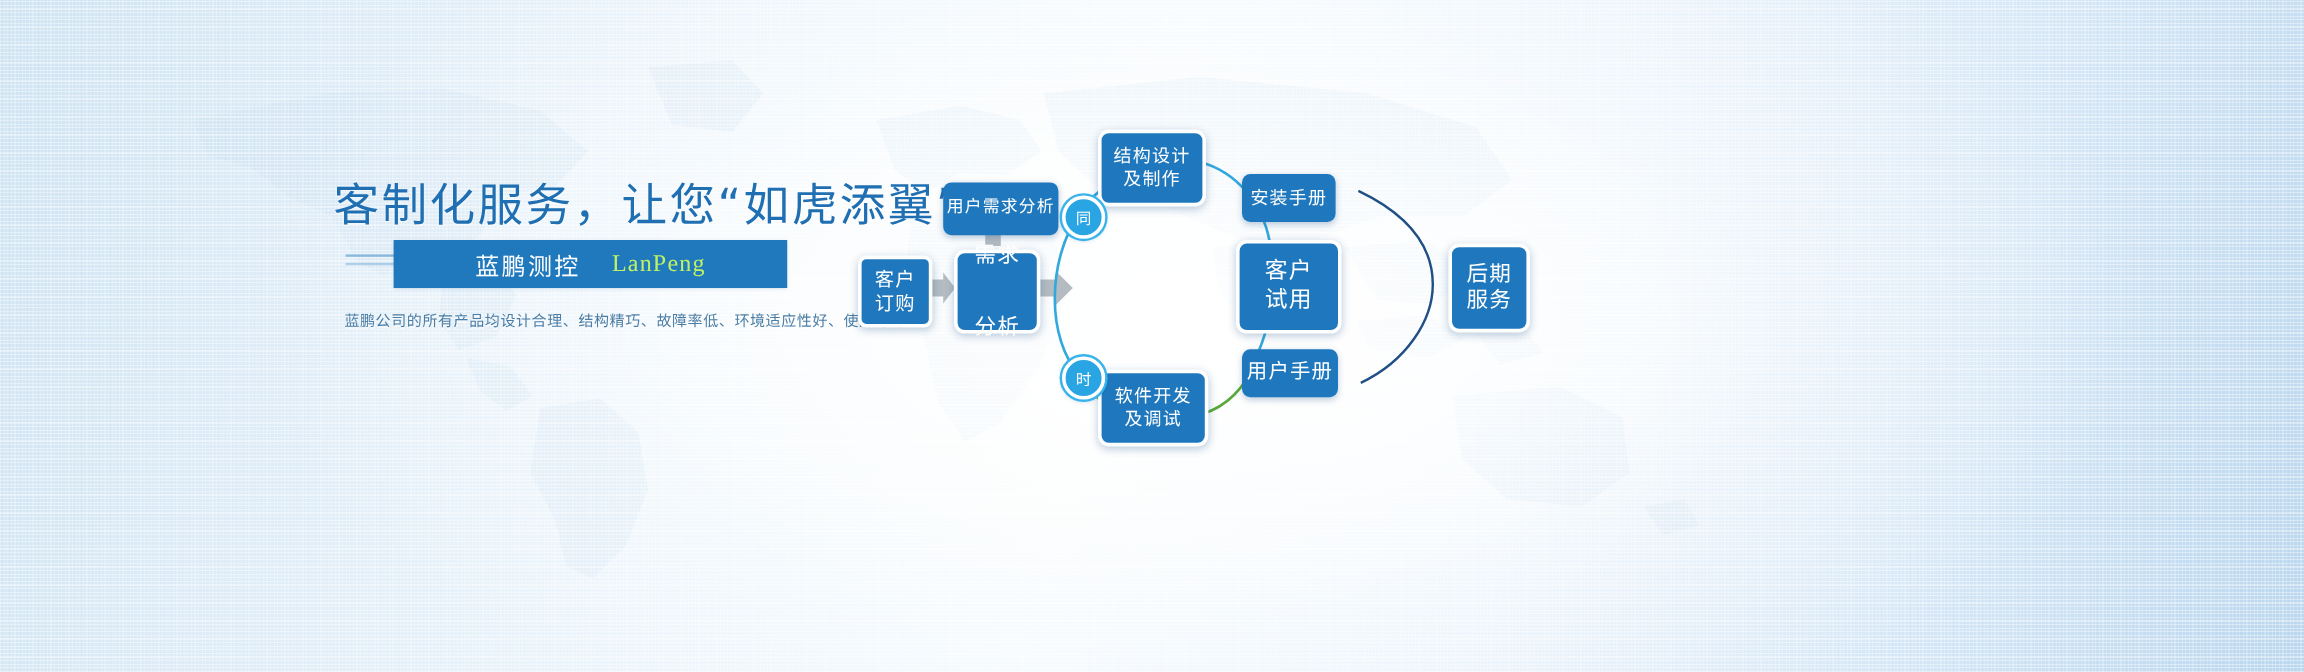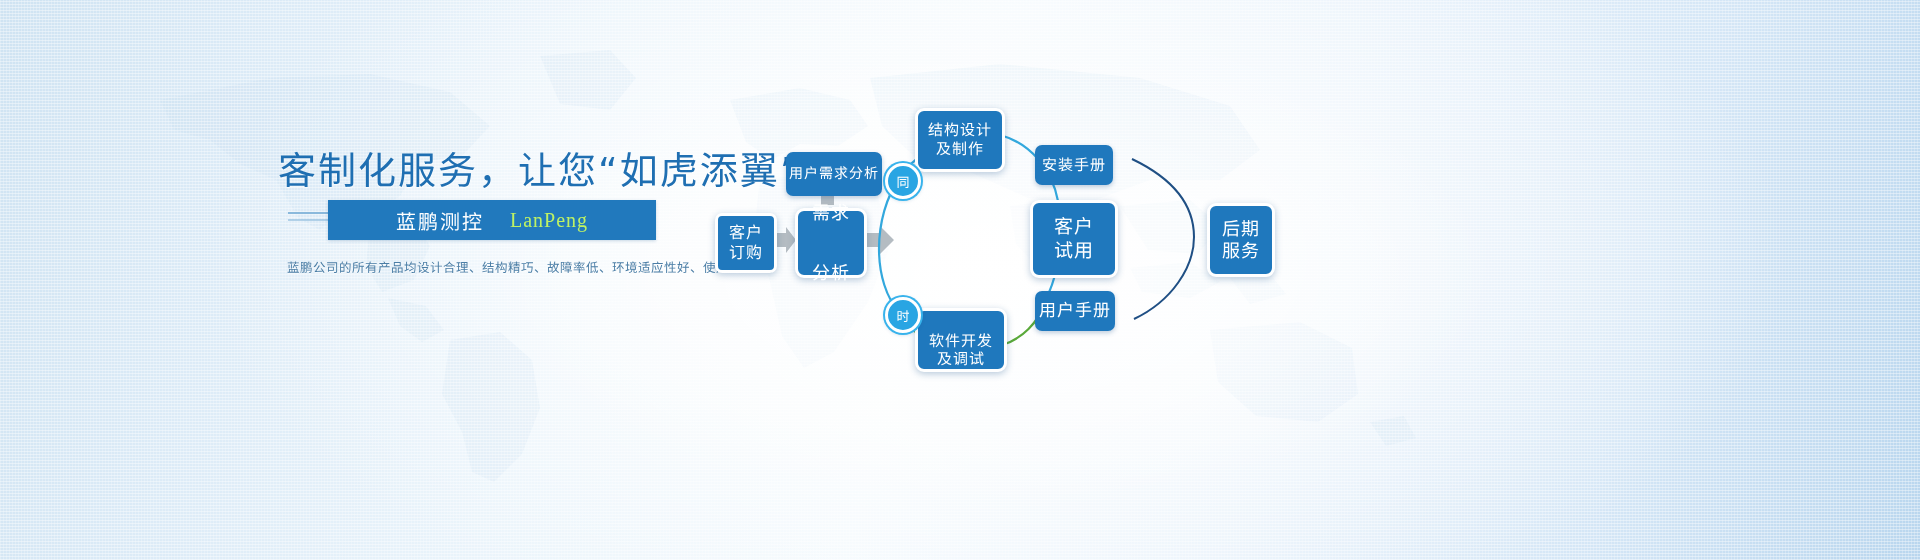--- a/index.html
+++ b/index.html
@@ -152,21 +152,21 @@
   .node.ring {
     border: 3px solid #ffffff;
     box-shadow: 0 2px 7px rgba(24,80,135,.3);
   }
 
   
   #n-user-need   { left: 86px;  top: 45px;  width: 96px;  height: 44px; font-size: 14px; border-radius: 7px; margin-top: 12px; }
   #n-order       { left: 15px;  top: 118px; width: 56px;  height: 54px; font-size: 16px; border-radius: 7px; }
   #n-analysis    { left: 95px;  top: 113px; width: 66px;  height: 64px; font-size: 18px; border-radius: 9px; gap: 38px; }
   #n-struct      { left: 215px; top: 13px;  width: 84px;  height: 58px; font-size: 15px; }
-  #n-software    { left: 215px; top: 213px; width: 86px;  height: 58px; font-size: 15px; justify-content: flex-end; }
+  #n-software    { left: 215px; top: 213px; width: 86px;  height: 58px; font-size: 15px; }
   #n-install     { left: 335px; top: 50px;  width: 78px;  height: 40px; font-size: 15px; border-radius: 7px; }
   #n-trial       { left: 330px; top: 105px; width: 82px;  height: 72px; font-size: 19px; }
   #n-manual      { left: 335px; top: 196px; width: 80px;  height: 40px; font-size: 17px; border-radius: 7px; }
   #n-after       { left: 490px; top: 108px; width: 62px;  height: 68px; font-size: 18px; margin-left: 17px; }
 
   .badge {
     position: absolute;
     width: 30px; height: 30px;
     border-radius: 50%;
     background: #29a5e3;

